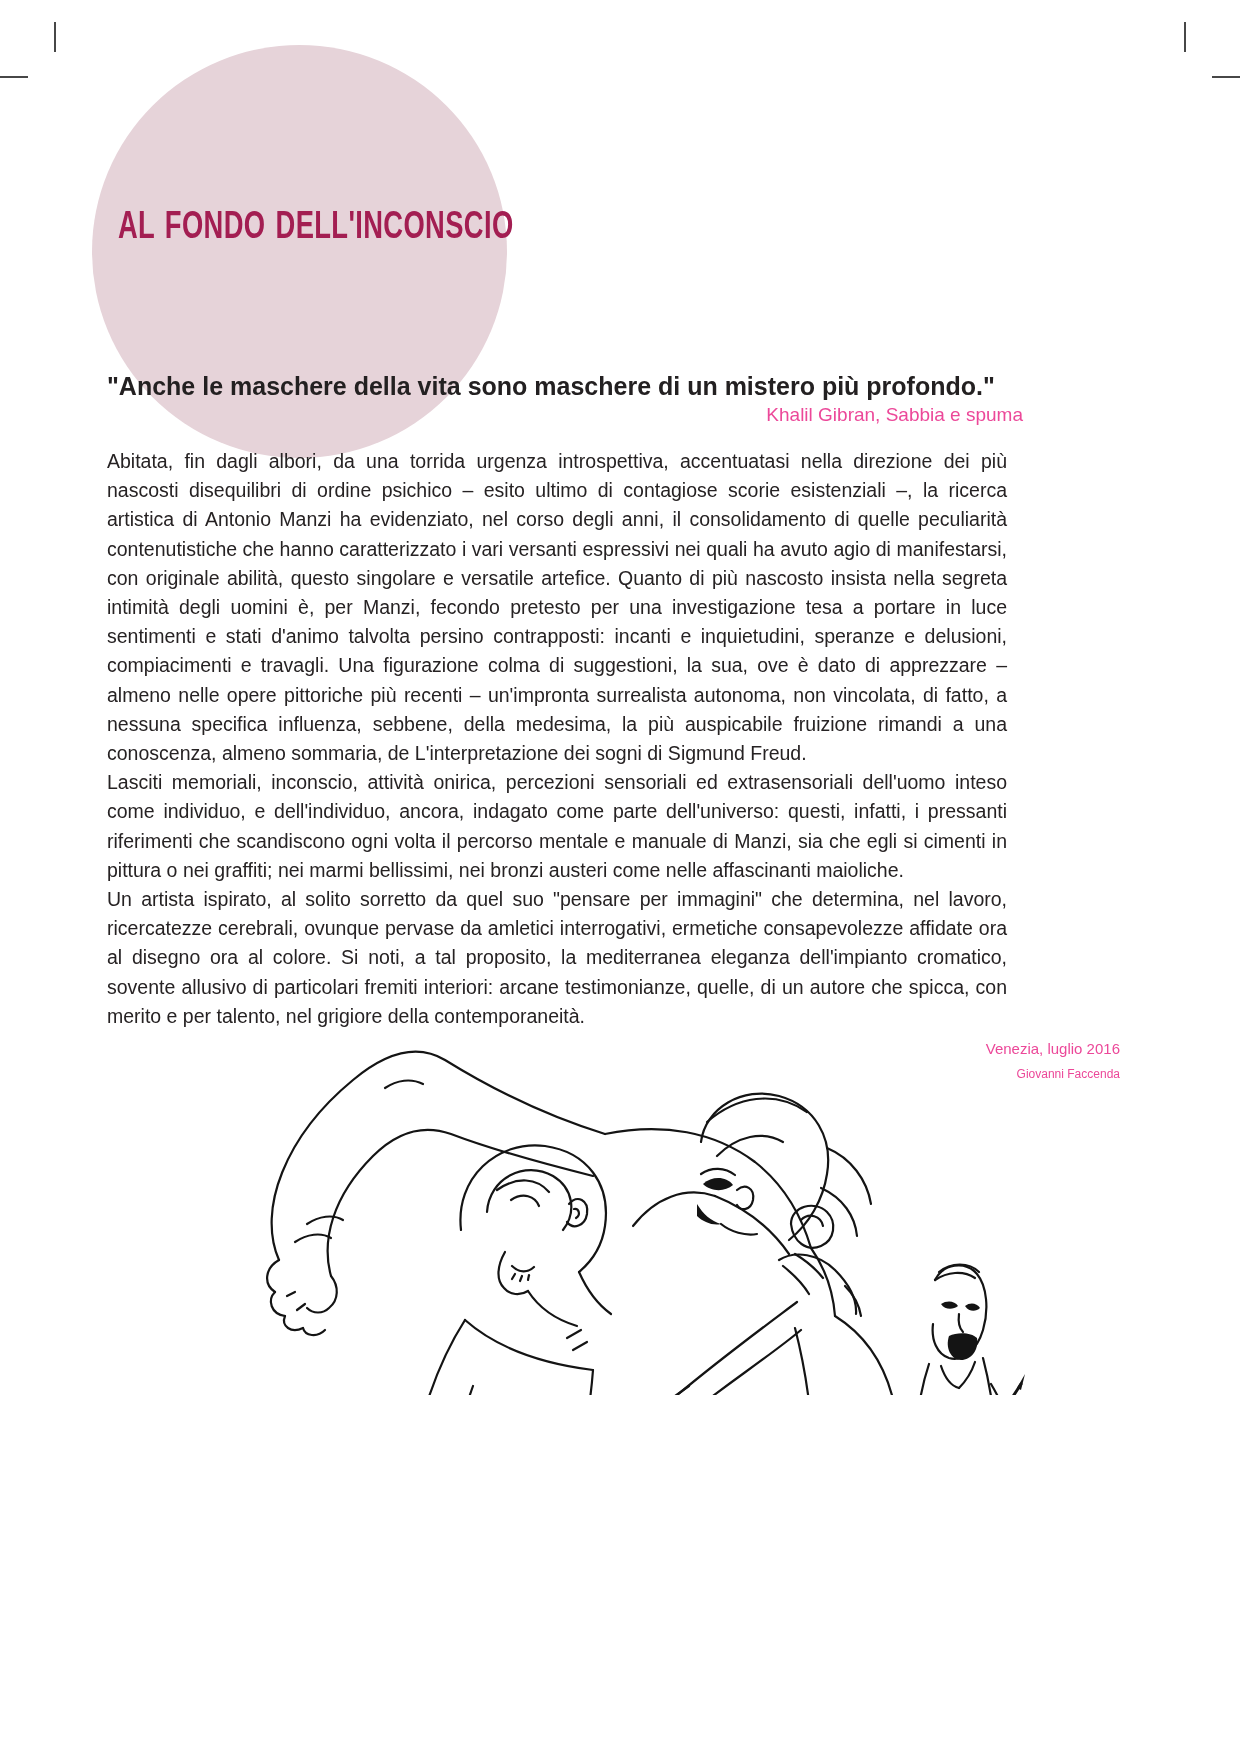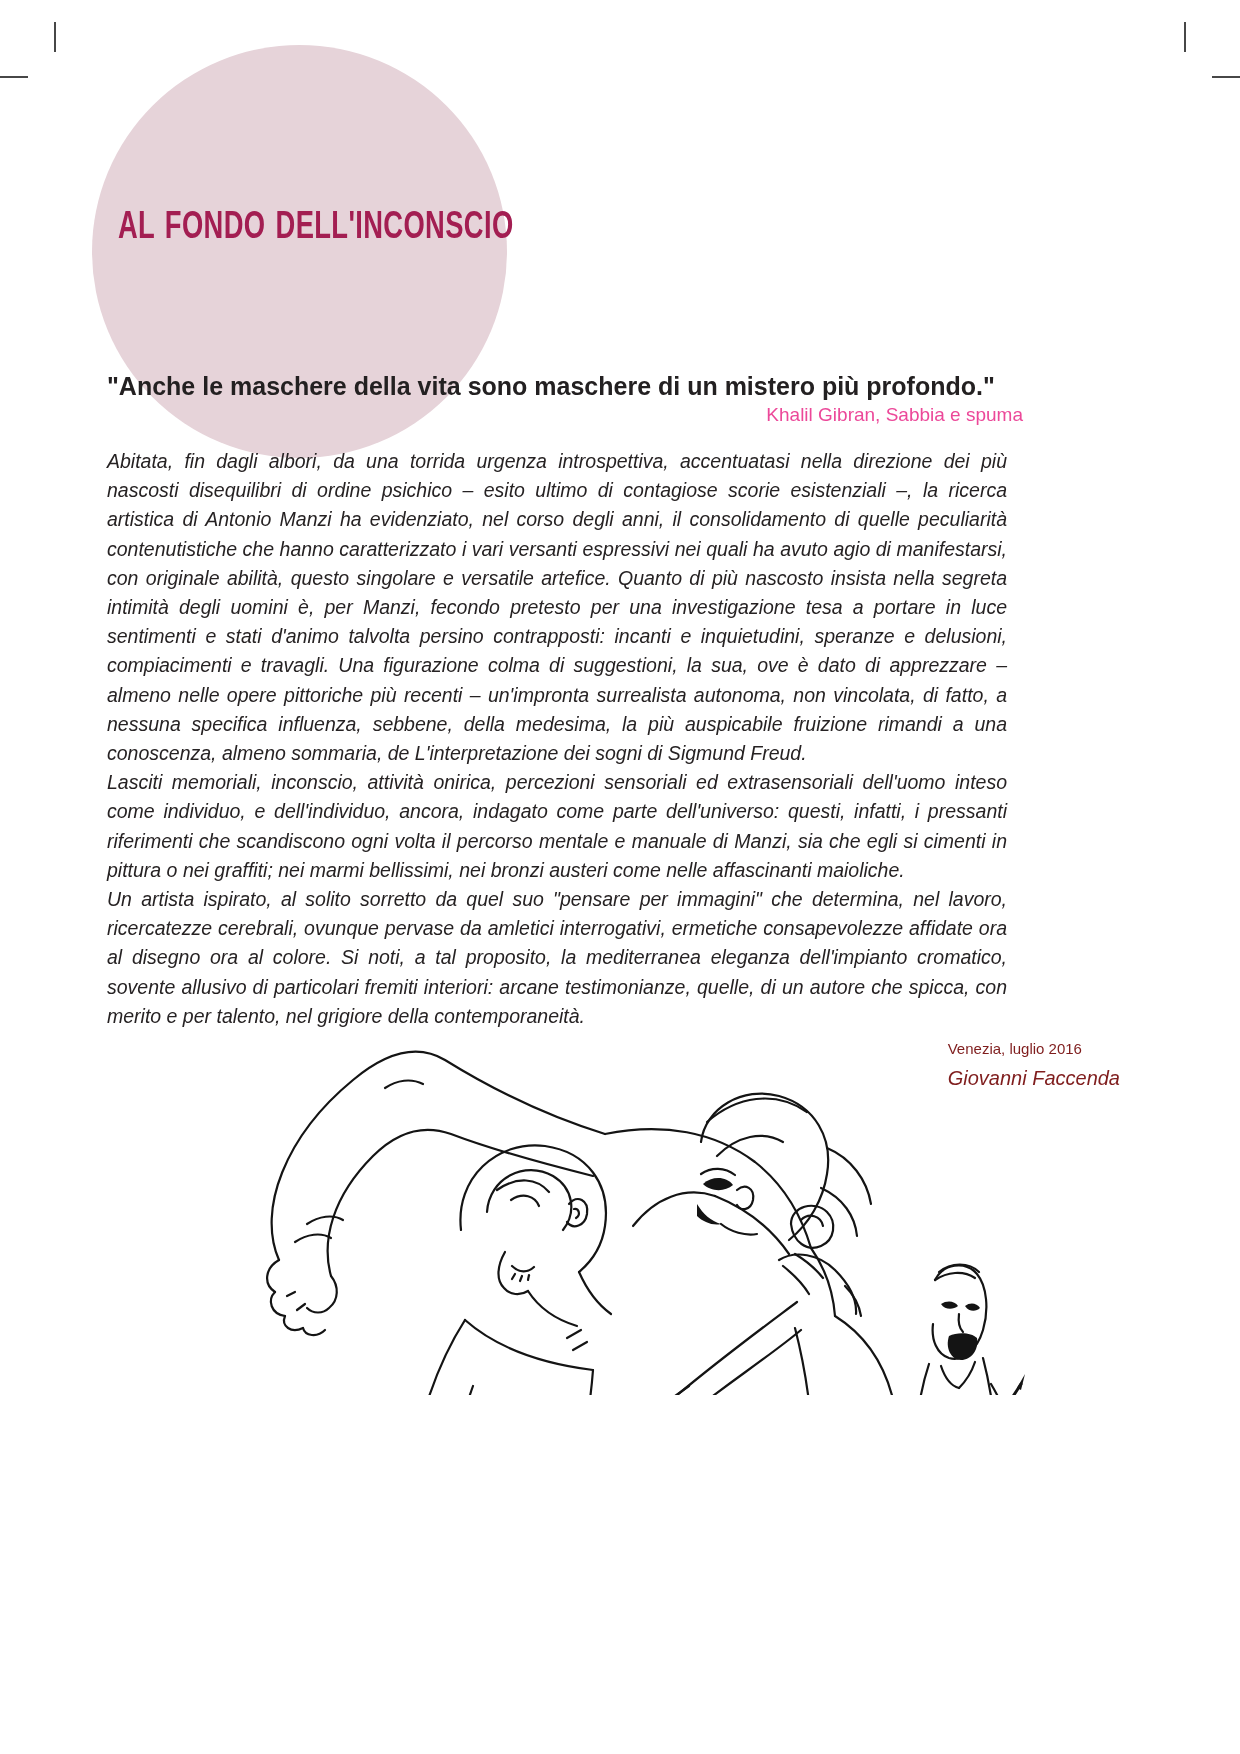--- a/index.html
+++ b/index.html
@@ -32,24 +32,24 @@
     font-size:25px;font-weight:700;color:#232021;white-space:nowrap;
   }
   .quote-attribution{
     position:absolute;right:217px;top:404px;z-index:3;
     font-size:19px;color:#ec4899;text-align:center;
   }
   .body-text{
     position:absolute;left:107px;top:447px;width:900px;z-index:3;
     font-size:19.5px;line-height:29.2px;text-align:justify;color:#262223;
   }
-  .body-text p{margin:0;font-style:italic;}
-  .signoff{position:absolute;right:120px;top:1040px;text-align:left;z-index:3;color:#7f1d1d;}
+  .body-text p{margin:0;}
+  .signoff{position:absolute;right:120px;top:1040px;text-align:right;z-index:3;color:#ec4899;}
   .signoff .place-date{font-size:15px;margin-bottom:10px;}
-  .signoff .author{font-size:20px;font-style:italic;}
+  .signoff .author{font-size:12px;}
   .illustration{position:absolute;left:235px;top:1028px;z-index:2;}
 </style>
 </head>
 <body>
 
 <div class="page">
 
   <span class="crop v tl-v"></span>
   <span class="crop h tl-h"></span>
   <span class="crop v tr-v"></span>

